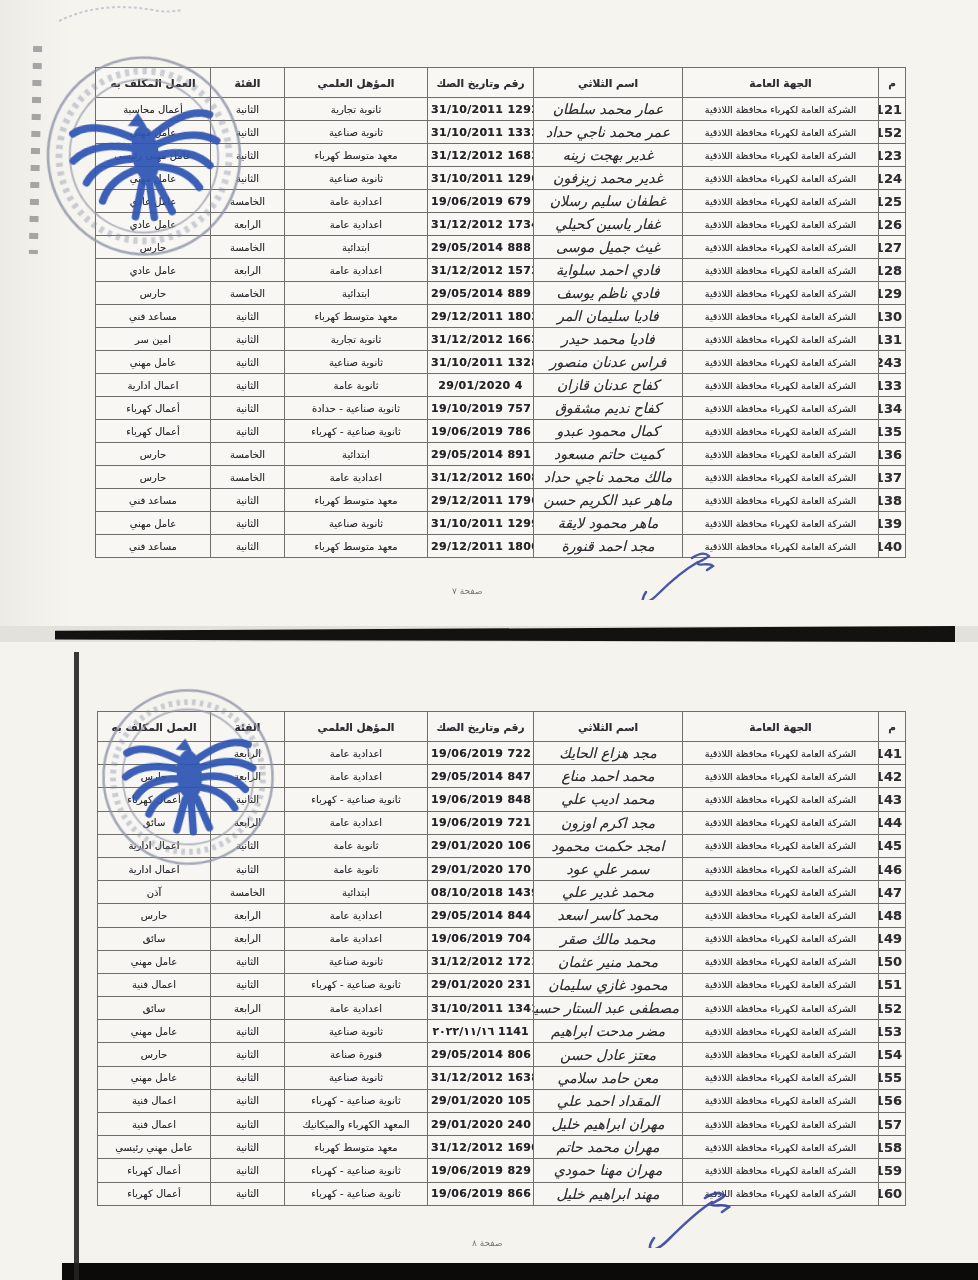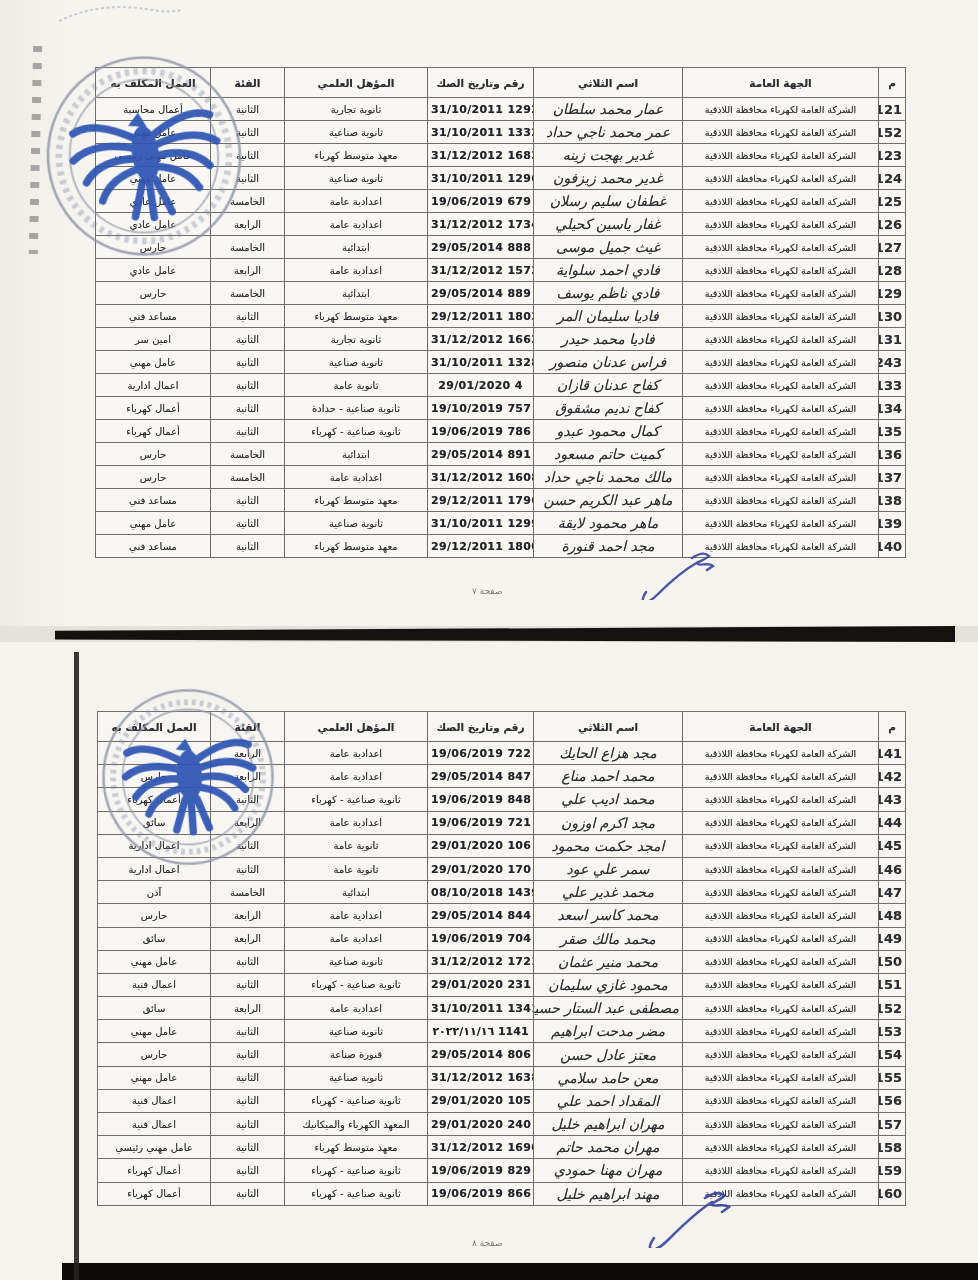--- a/index.html
+++ b/index.html
@@ -39,21 +39,21 @@
   .c-deed{direction:ltr;font-size:11px;font-weight:700;letter-spacing:.3px;color:#232328;}
   .c-qual,.c-cat,.c-job{font-size:10px;}
 
   .stamp{position:absolute;filter:blur(.35px);opacity:.93;}
   #stamp1{left:43px;top:53px;transform:rotate(-8deg);}
   #stamp2{left:99px;top:686px;transform:rotate(-4deg);}
   .signature{position:absolute;}
   #sig1{left:636px;top:546px;}
   #sig2{left:642px;top:1186px;}
   .page-footer{position:absolute;font-size:9px;color:#7a7672;filter:blur(.3px);letter-spacing:.5px;}
-  #footer1{left:472px;top:586px;}
+  #footer1{left:452px;top:586px;}
   #footer2{left:472px;top:1238px;}
 </style>
 </head>
 <body style="--stamp-blue: #2e55b3; --sig-blue: #36449e;">
 
 <div id="doc">
 
   <div class="page" id="page1"></div>
   <div class="divider-band"></div>
   <div class="page" id="page2"></div>

